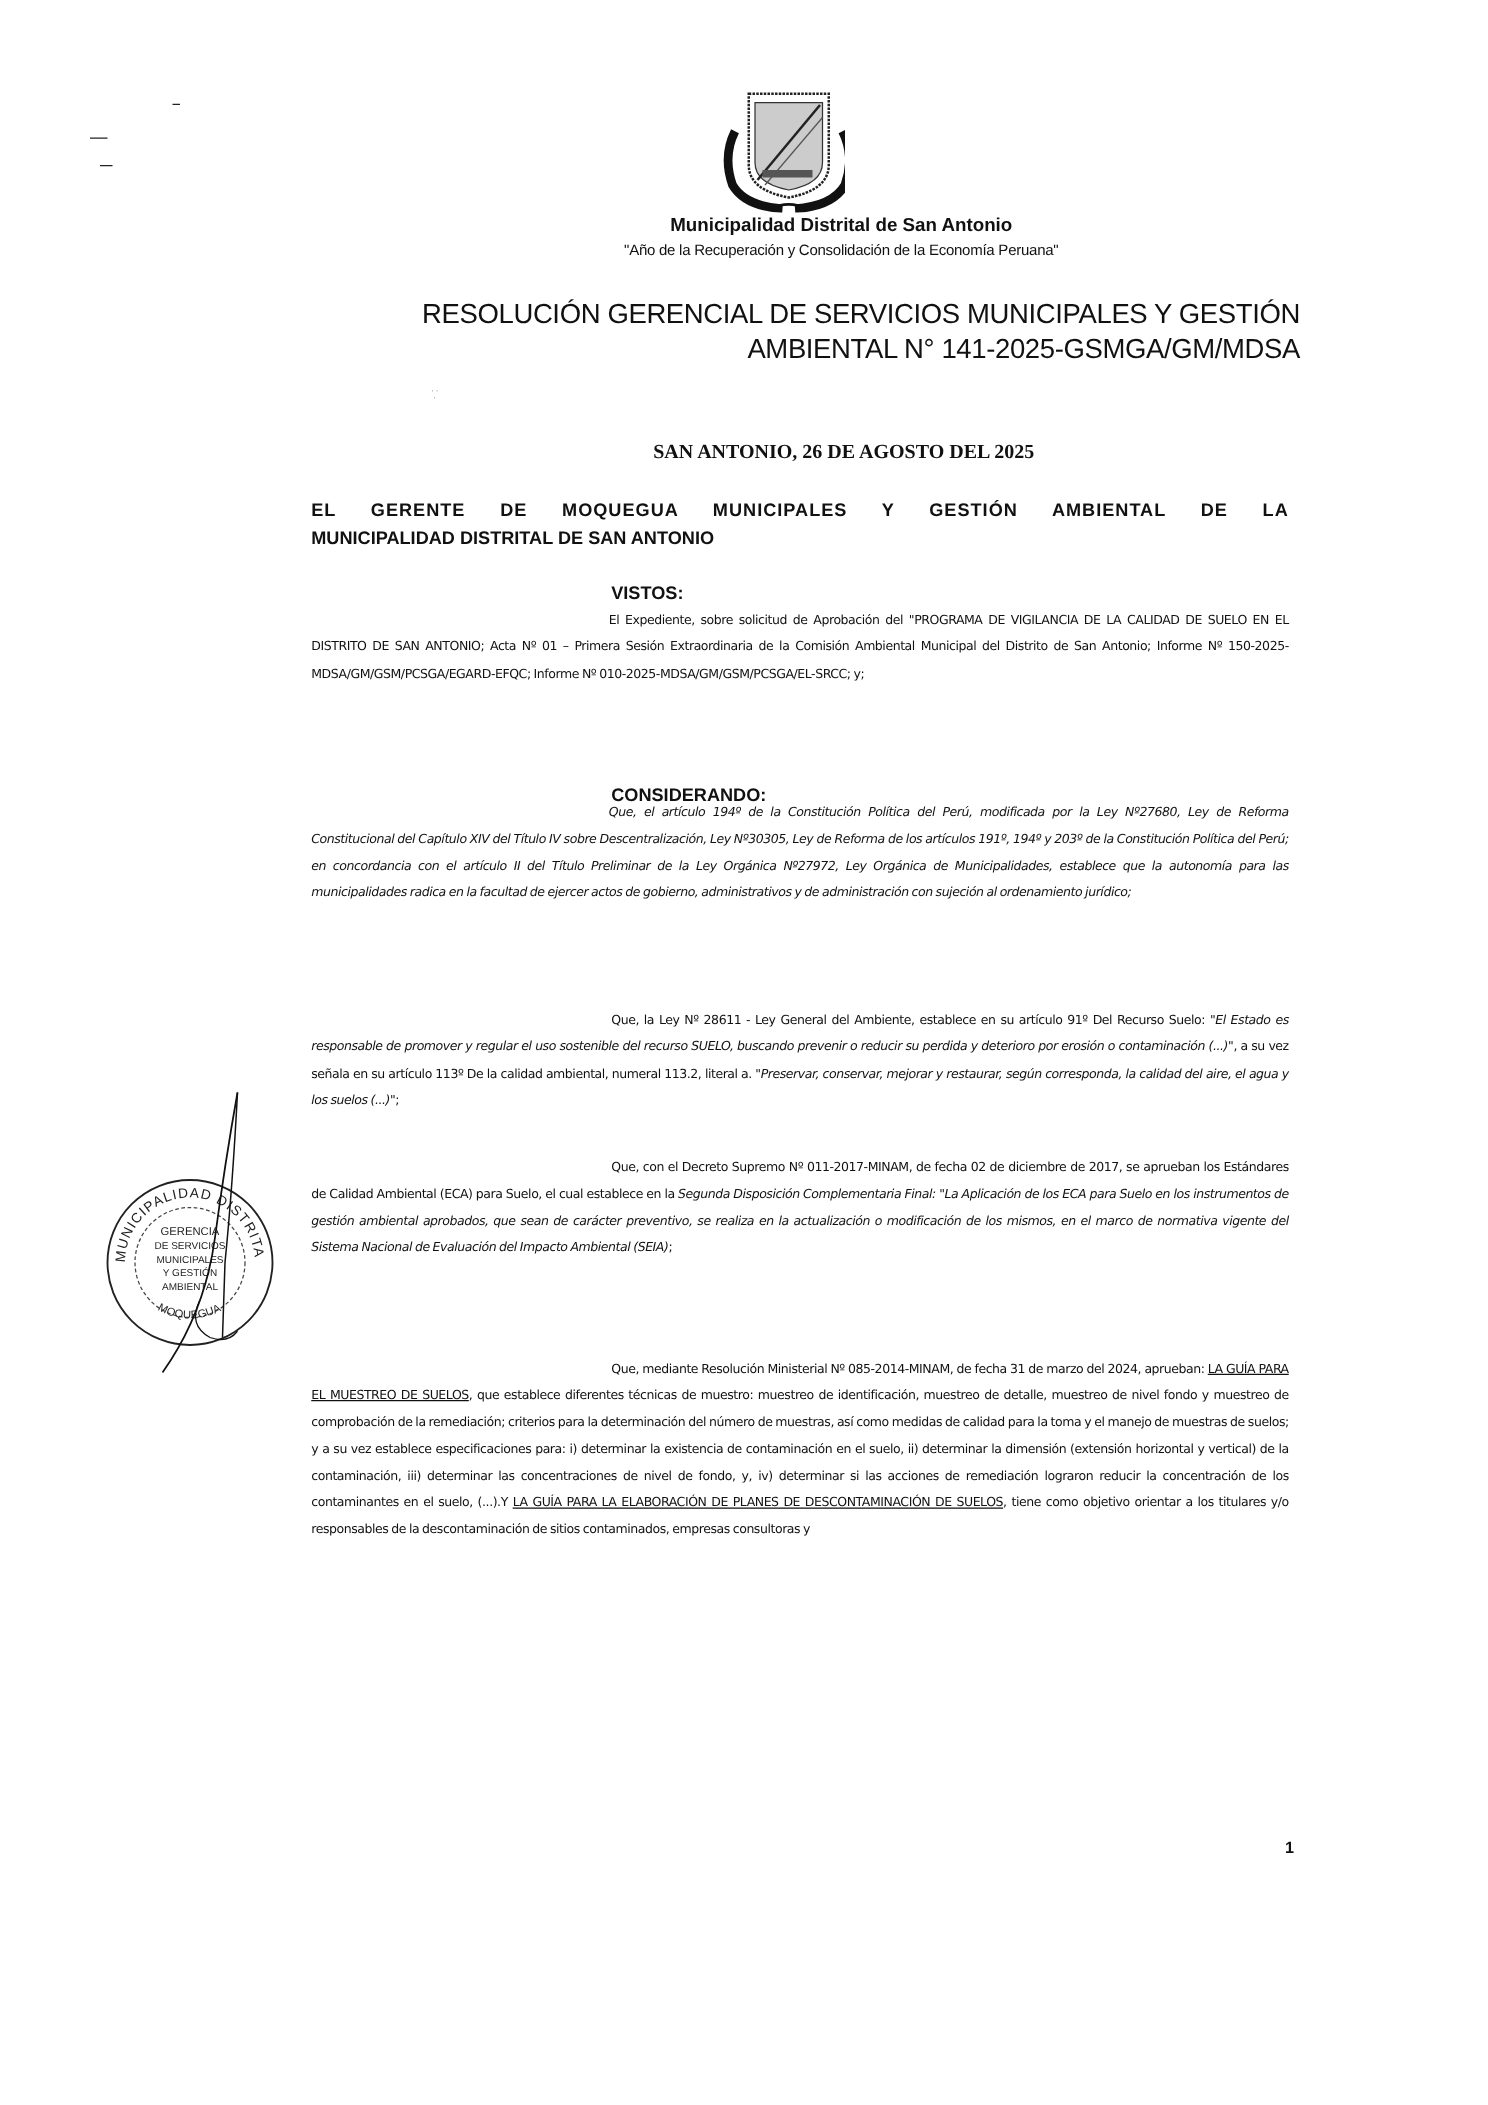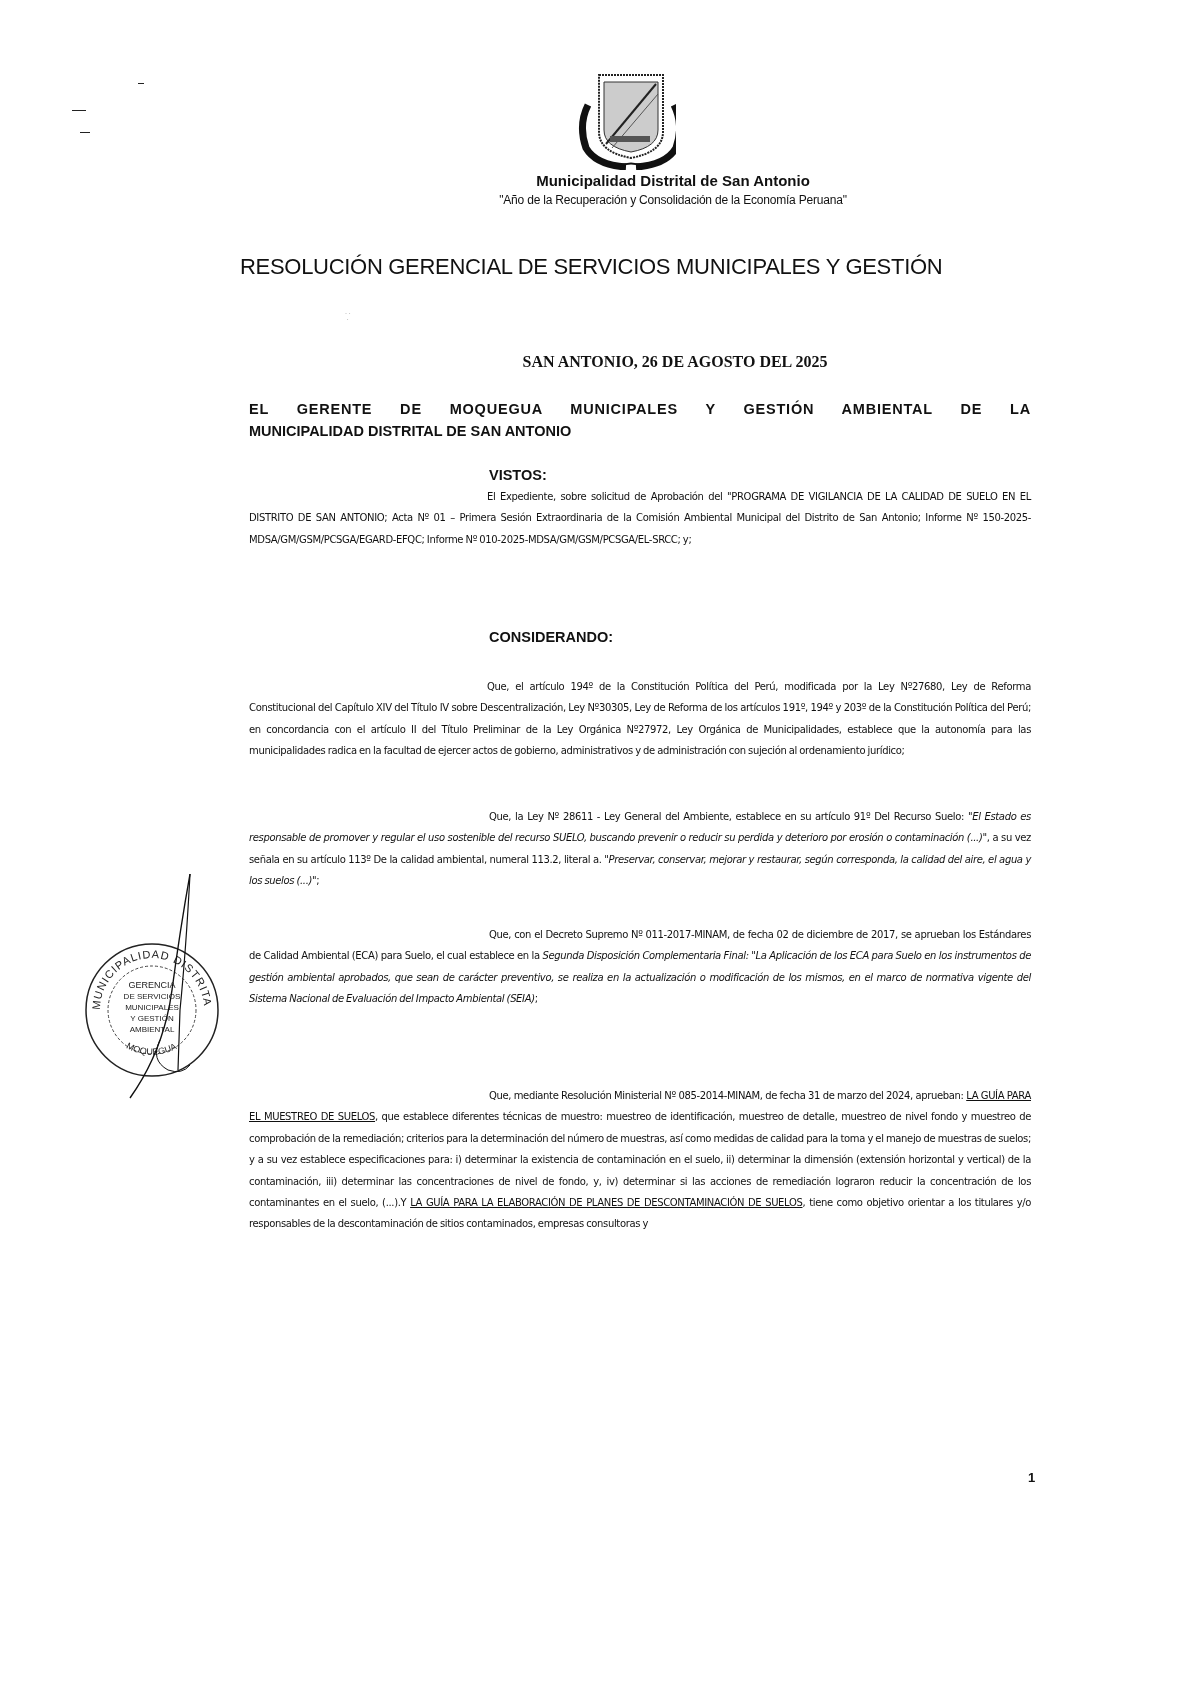--- a/index.html
+++ b/index.html
@@ -9,41 +9,41 @@
   
   .speck { position: absolute; background: #222; height: 1px; }
 
   
   .crest { position: absolute; left: 566px; top: 70px; width: 110px; height: 100px; }
 
   .header-block { position: absolute; left: 0; width: 1190px; text-align: center; }
   .muni-name { top: 172px; font-family: "Liberation Sans", sans-serif; font-weight: bold; font-size: 15px; left: 78px; }
   .year-motto { top: 193px; font-family: "Liberation Sans", sans-serif; font-size: 12px; left: 78px; letter-spacing: -0.2px; }
 
-  .title { position: absolute; left: 240px; width: 800px; text-align: left; font-family: "Liberation Sans", sans-serif; font-size: 22px; letter-spacing: -0.3px; line-height: 28px; margin-top: 16px; }
+  .title { position: absolute; left: 240px; width: 800px; text-align: right; font-family: "Liberation Sans", sans-serif; font-size: 22px; letter-spacing: -0.3px; line-height: 28px; }
   .title-1 { top: 237px; }
   .title-2 { top: 265px; }
 
   .date-line { position: absolute; left: 240px; width: 800px; top: 353px; text-align: center; font-family: Liberation Serif, serif; font-weight: bold; font-size: 16px; padding-left: 70px; box-sizing: border-box; }
 
   .authority { position: absolute; left: 249px; width: 782px; top: 398px; font-family: "Liberation Sans", sans-serif; font-weight: bold; font-size: 14.5px; line-height: 22px; text-align: justify; text-align-last: left; }
   .authority .l1 { display: block; text-align: justify; text-align-last: justify; letter-spacing: 0.8px; }
 
   .section-head { position: absolute; left: 489px; font-family: "Liberation Sans", sans-serif; font-weight: bold; font-size: 14.5px; }
   .vistos-head { top: 467px; }
   .considerando-head { top: 629px; }
 
   .para { position: absolute; left: 249px; width: 782px; font-family: "DejaVu Sans", sans-serif; font-size: 10px; line-height: 21.4px; text-align: justify; letter-spacing: -0.35px; word-spacing: -0.5px; }
   .para .ind1 { display: inline-block; width: 238px; }
   .para .ind2 { display: inline-block; width: 240px; }
   .para em { font-style: italic; }
   .para u { text-decoration: underline; }
 
   .p-vistos { top: 486px; }
-  .p-c1 { top: 676px; }
+  .p-c1 { top: 640px; font-style: italic; }
   .p-c2 { top: 806px; }
   .p-c3 { top: 924px; }
   .p-c4 { top: 1085px; }
 
   .page-number { position: absolute; left: 1028px; top: 1470px; font-family: "Liberation Sans", sans-serif; font-weight: bold; font-size: 13px; }
 
   
   .seal { position: absolute; left: 82px; top: 940px; width: 140px; height: 140px; }
   .signature { position: absolute; left: 120px; top: 870px; width: 80px; height: 230px; }
 
@@ -66,20 +66,21 @@
     <rect x="44" y="66" width="40" height="6" fill="#555"></rect>
     <path d="M22 35 Q12 55 20 78 Q30 95 60 97" fill="none" stroke="#111" stroke-width="7"></path>
     <path d="M108 35 Q118 55 110 78 Q100 95 70 97" fill="none" stroke="#111" stroke-width="7"></path>
     <path d="M50 97 Q65 90 80 97" fill="none" stroke="#111" stroke-width="2"></path>
   </svg>
 
   <div class="header-block muni-name">Municipalidad Distrital de San Antonio</div>
   <div class="header-block year-motto">"Año de la Recuperación y Consolidación de la Economía Peruana"</div>
 
   <div class="title title-1">RESOLUCIÓN GERENCIAL DE SERVICIOS MUNICIPALES Y GESTIÓN</div>
+  <div class="title title-2">AMBIENTAL N° 141-2025-GSMGA/GM/MDSA</div>
 
   <div class="faint-dots">· ·<br>&nbsp;·</div>
 
   <div class="date-line">SAN ANTONIO, 26 DE AGOSTO DEL 2025</div>
 
   <div class="authority">
     <span class="l1">EL GERENTE DE MOQUEGUA MUNICIPALES Y GESTIÓN AMBIENTAL DE LA</span>
     <span>MUNICIPALIDAD DISTRITAL DE SAN ANTONIO</span>
   </div>
 

